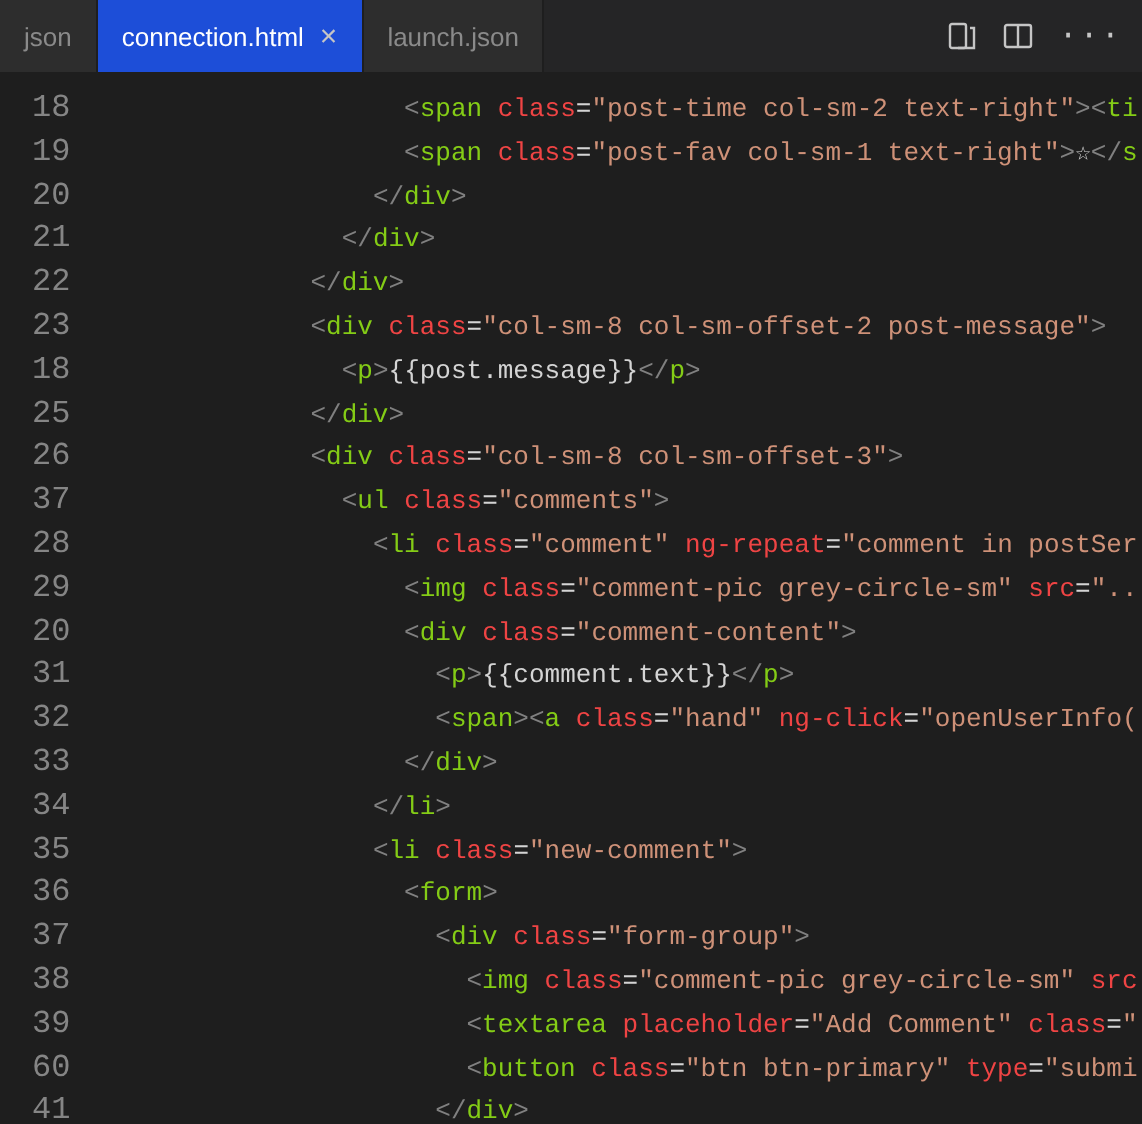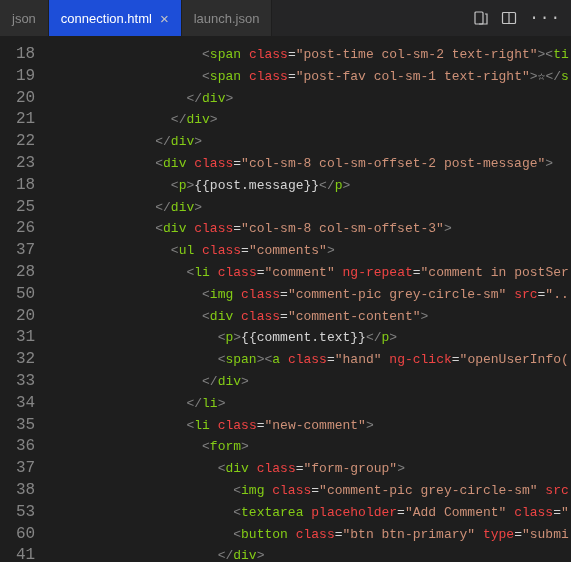--- a/index.html
+++ b/index.html
@@ -124,28 +124,28 @@
       <div>19</div>
       <div>20</div>
       <div>21</div>
       <div>22</div>
       <div>23</div>
       <div>18</div>
       <div>25</div>
       <div>26</div>
       <div>37</div>
       <div>28</div>
-      <div>50</div>
+      <div>29</div>
       <div>20</div>
       <div>31</div>
       <div>32</div>
       <div>33</div>
       <div>34</div>
       <div>35</div>
       <div>36</div>
       <div>37</div>
       <div>38</div>
-      <div>53</div>
+      <div>39</div>
       <div>60</div>
       <div>41</div>
     </div>
   <div class="code" id="code"><div class="line">                    <span class="p">&lt;</span><span class="tg">span</span><span class="p"> </span><span class="at">class</span><span class="eq">=</span><span class="st">"post-time col-sm-2 text-right"</span><span class="p">&gt;&lt;</span><span class="tg">ti</span></div><div class="line">                    <span class="p">&lt;</span><span class="tg">span</span><span class="p"> </span><span class="at">class</span><span class="eq">=</span><span class="st">"post-fav col-sm-1 text-right"</span><span class="p">&gt;</span><span class="tx">☆</span><span class="p">&lt;/</span><span class="tg">s</span></div><div class="line">                  <span class="p">&lt;/</span><span class="tg">div</span><span class="p">&gt;</span></div><div class="line">                <span class="p">&lt;/</span><span class="tg">div</span><span class="p">&gt;</span></div><div class="line">              <span class="p">&lt;/</span><span class="tg">div</span><span class="p">&gt;</span></div><div class="line">              <span class="p">&lt;</span><span class="tg">div</span><span class="p"> </span><span class="at">class</span><span class="eq">=</span><span class="st">"col-sm-8 col-sm-offset-2 post-message"</span><span class="p">&gt;</span></div><div class="line">                <span class="p">&lt;</span><span class="tg">p</span><span class="p">&gt;</span><span class="tx">{{post.message}}</span><span class="p">&lt;/</span><span class="tg">p</span><span class="p">&gt;</span></div><div class="line">              <span class="p">&lt;/</span><span class="tg">div</span><span class="p">&gt;</span></div><div class="line">              <span class="p">&lt;</span><span class="tg">div</span><span class="p"> </span><span class="at">class</span><span class="eq">=</span><span class="st">"col-sm-8 col-sm-offset-3"</span><span class="p">&gt;</span></div><div class="line">                <span class="p">&lt;</span><span class="tg">ul</span><span class="p"> </span><span class="at">class</span><span class="eq">=</span><span class="st">"comments"</span><span class="p">&gt;</span></div><div class="line">                  <span class="p">&lt;</span><span class="tg">li</span><span class="p"> </span><span class="at">class</span><span class="eq">=</span><span class="st">"comment"</span><span class="p"> </span><span class="at">ng-repeat</span><span class="eq">=</span><span class="st">"comment in postSer</span></div><div class="line">                    <span class="p">&lt;</span><span class="tg">img</span><span class="p"> </span><span class="at">class</span><span class="eq">=</span><span class="st">"comment-pic grey-circle-sm"</span><span class="p"> </span><span class="at">src</span><span class="eq">=</span><span class="st">"...</span></div><div class="line">                    <span class="p">&lt;</span><span class="tg">div</span><span class="p"> </span><span class="at">class</span><span class="eq">=</span><span class="st">"comment-content"</span><span class="p">&gt;</span></div><div class="line">                      <span class="p">&lt;</span><span class="tg">p</span><span class="p">&gt;</span><span class="tx">{{comment.text}}</span><span class="p">&lt;/</span><span class="tg">p</span><span class="p">&gt;</span></div><div class="line">                      <span class="p">&lt;</span><span class="tg">span</span><span class="p">&gt;&lt;</span><span class="tg">a</span><span class="p"> </span><span class="at">class</span><span class="eq">=</span><span class="st">"hand"</span><span class="p"> </span><span class="at">ng-click</span><span class="eq">=</span><span class="st">"openUserInfo(</span></div><div class="line">                    <span class="p">&lt;/</span><span class="tg">div</span><span class="p">&gt;</span></div><div class="line">                  <span class="p">&lt;/</span><span class="tg">li</span><span class="p">&gt;</span></div><div class="line">                  <span class="p">&lt;</span><span class="tg">li</span><span class="p"> </span><span class="at">class</span><span class="eq">=</span><span class="st">"new-comment"</span><span class="p">&gt;</span></div><div class="line">                    <span class="p">&lt;</span><span class="tg">form</span><span class="p">&gt;</span></div><div class="line">                      <span class="p">&lt;</span><span class="tg">div</span><span class="p"> </span><span class="at">class</span><span class="eq">=</span><span class="st">"form-group"</span><span class="p">&gt;</span></div><div class="line">                        <span class="p">&lt;</span><span class="tg">img</span><span class="p"> </span><span class="at">class</span><span class="eq">=</span><span class="st">"comment-pic grey-circle-sm"</span><span class="p"> </span><span class="at">src</span></div><div class="line">                        <span class="p">&lt;</span><span class="tg">textarea</span><span class="p"> </span><span class="at">placeholder</span><span class="eq">=</span><span class="st">"Add Comment"</span><span class="p"> </span><span class="at">class</span><span class="eq">=</span><span class="st">"</span></div><div class="line">                        <span class="p">&lt;</span><span class="tg">button</span><span class="p"> </span><span class="at">class</span><span class="eq">=</span><span class="st">"btn btn-primary"</span><span class="p"> </span><span class="at">type</span><span class="eq">=</span><span class="st">"submi</span></div><div class="line">                      <span class="p">&lt;/</span><span class="tg">div</span><span class="p">&gt;</span></div></div>
 </div>
 
 </body></html>

